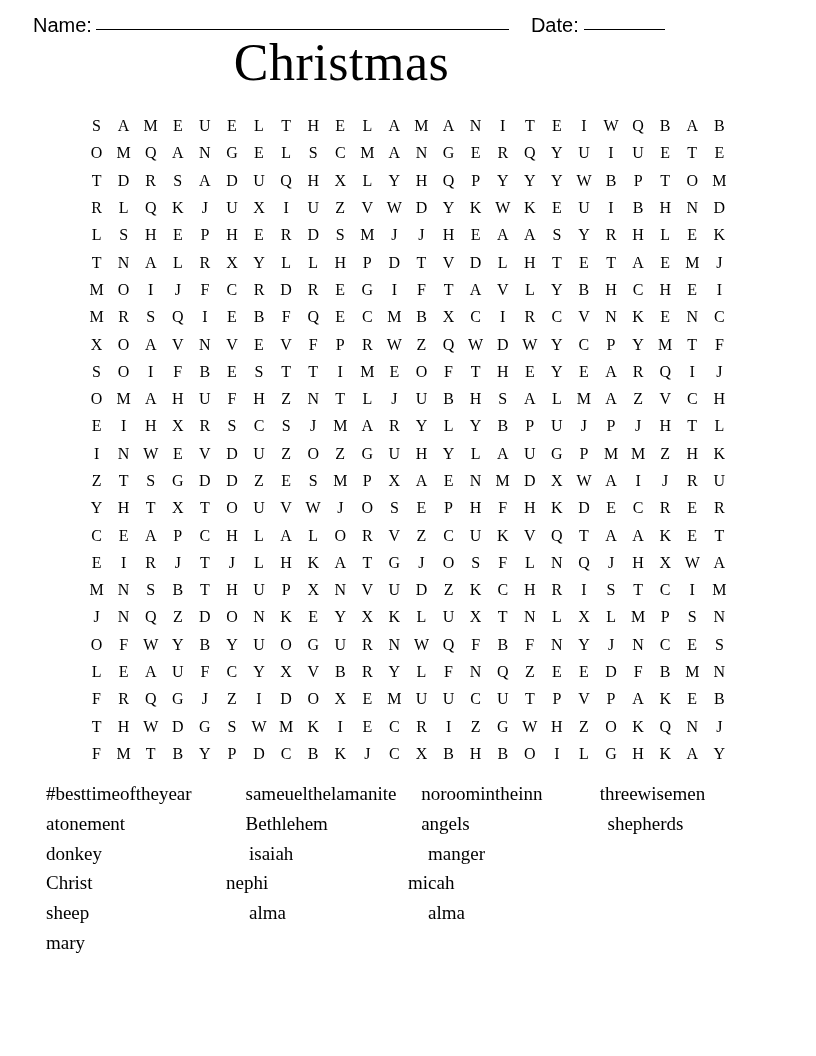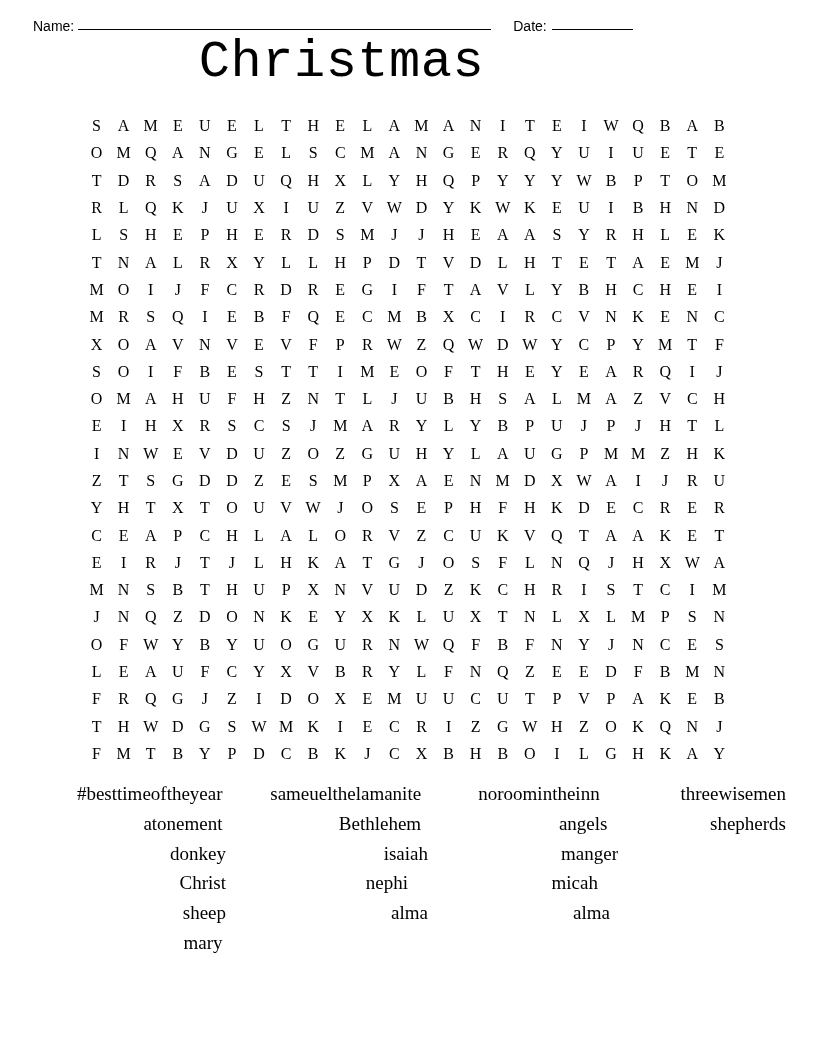--- a/index.html
+++ b/index.html
@@ -19,21 +19,21 @@
   
   .header {
     position: absolute;
     top: 0;
     left: 0;
     width: 816px;
     height: 30px;
     display: flex;
     align-items: center;
     font-family: "Liberation Sans", sans-serif;
-    font-size: 14px;
+    font-size: 20px;
     padding-top: 21px;
     box-sizing: border-box;
   }
   .name-label {
     margin-left: 33px;
     white-space: nowrap;
   }
   .name-rule {
     flex: 0 0 413px;
     border-bottom: 1px solid #000;
@@ -51,21 +51,21 @@
     height: 12px;
   }
 
   
   .title {
     position: absolute;
     top: 35px;
     left: 0;
     width: 683px;
     text-align: center;
-    font-family: Liberation Mono, monospace;
+    font-family: Liberation Serif, serif;
     font-size: 52px;
     font-weight: normal;
     letter-spacing: 0.5px;
     line-height: 56px;
   }
 
   
   .grid {
     position: absolute;
     top: 112px;
@@ -95,21 +95,20 @@
   .word-row {
     display: flex;
     height: 29.8px;
     align-items: flex-start;
   }
   .word-cell {
     font-family: "Liberation Serif", serif;
     font-size: 19px;
     line-height: 22px;
     white-space: nowrap;
-    text-align: right;
   }
   .word-cell.c0 { width: 180px; }
   .word-cell.c1 { width: 179px; margin-left: 23px; }
   .word-cell.c2 { width: 182px; }
   .word-cell.c3 { width: 190px; }
   .word-cell.empty { visibility: hidden; }
 </style>
 </head>
 <body>
 

